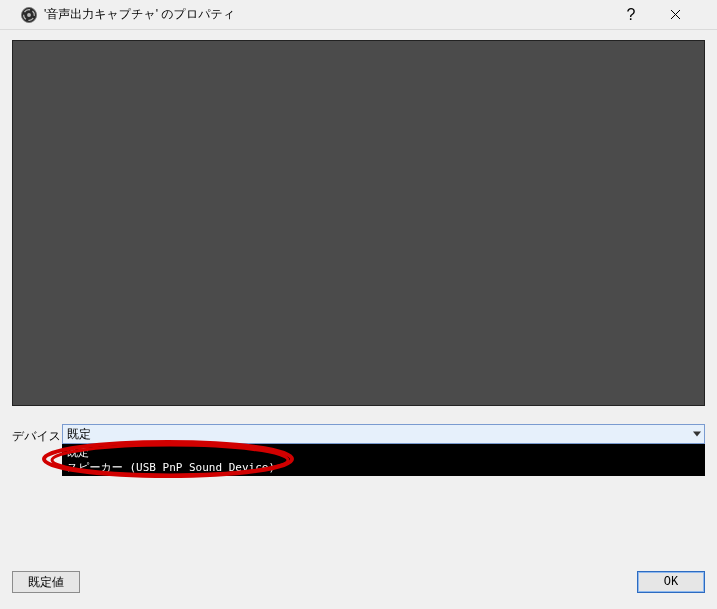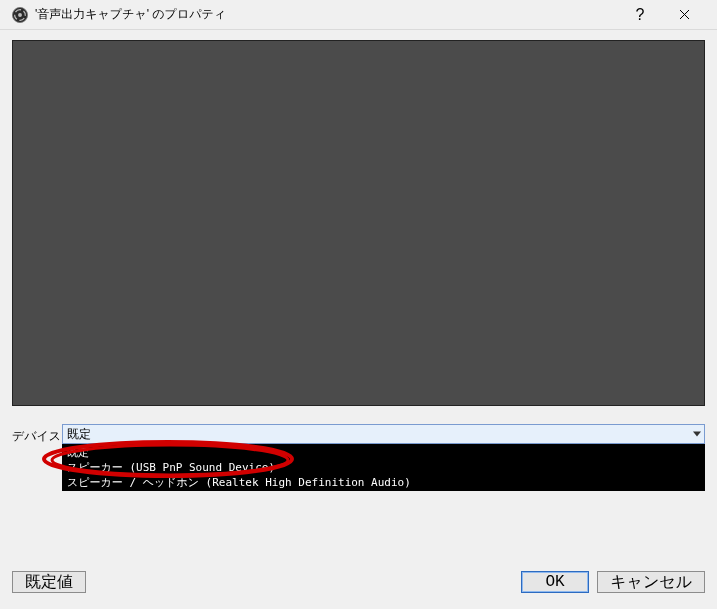--- a/index.html
+++ b/index.html
@@ -13,21 +13,21 @@
     color: #000;
     position: relative;
     overflow: hidden;
   }
 
   
   .titlebar {
     height: 30px;
     display: flex;
     align-items: center;
-    padding: 0 11px;
+    padding: 0 20px;
     background: #f0f0f0;
     border-bottom: 1px solid #dadada;
   }
   .titlebar .app-icon {
     width: 18px; height: 18px;
     margin-right: 6px;
     display: flex; align-items: center; justify-content: center;
   }
   .titlebar .title-text {
     flex: 0 0 auto;
@@ -130,21 +130,21 @@
     padding: 0 12px;
     display: flex;
     align-items: center;
   }
   .btn {
     height: 22px;
     min-width: 68px;
     padding: 0 12px;
     border: 1px solid #8c8c8c;
     background: #e6e6e6;
-    font-size: 16px;
+    font-size: 12px;
     display: inline-flex;
     align-items: center;
     justify-content: center;
     color: #000;
   }
   .btn.primary {
     border: 1px solid #2d6bc0;
     box-shadow: inset 0 0 0 1px #8fb9ef;
     font-family: Liberation Mono, monospace;
   }
@@ -182,31 +182,29 @@
     <div class="field-control">
 
       <div class="combo">
         <span>既定</span>
         <span class="caret"></span>
       </div>
 
       <div class="dropdown" id="device-dropdown">
           <div class="opt">既定</div>
           <div class="opt">スピーカー (USB PnP Sound Device)</div>
-          <div class="opt">スピーカー / ヘッドホン (Realtek High Definition Audio)</div>
         </div>
 
       <svg class="annot" width="260" height="46" style="left:-24px; top:12px;">
         <ellipse cx="130" cy="23" rx="124" ry="17" fill="none" stroke="#d10000" stroke-width="4"></ellipse>
         <ellipse cx="132" cy="24" rx="118" ry="15" fill="none" stroke="#d10000" stroke-width="3"></ellipse>
       </svg>
 
     </div>
   </div>
 
 </div>
 
 <div class="button-row">
   <span class="btn">既定値</span>
   <span class="spacer"></span>
   <span class="btn primary">OK</span>
-  <span class="btn">キャンセル</span>
 </div>
 
 </body></html>

